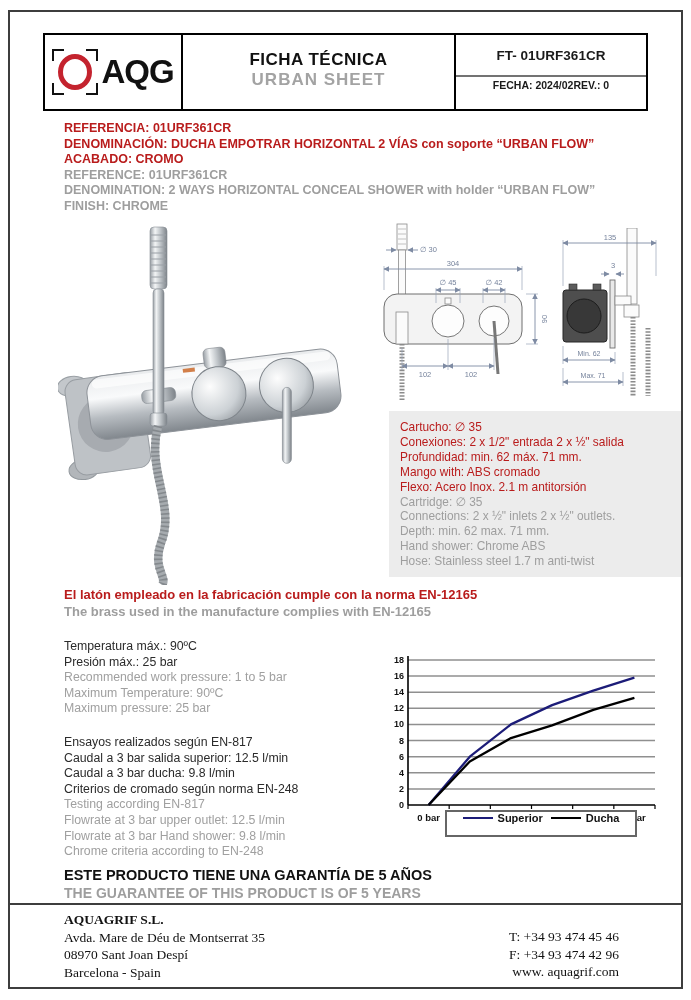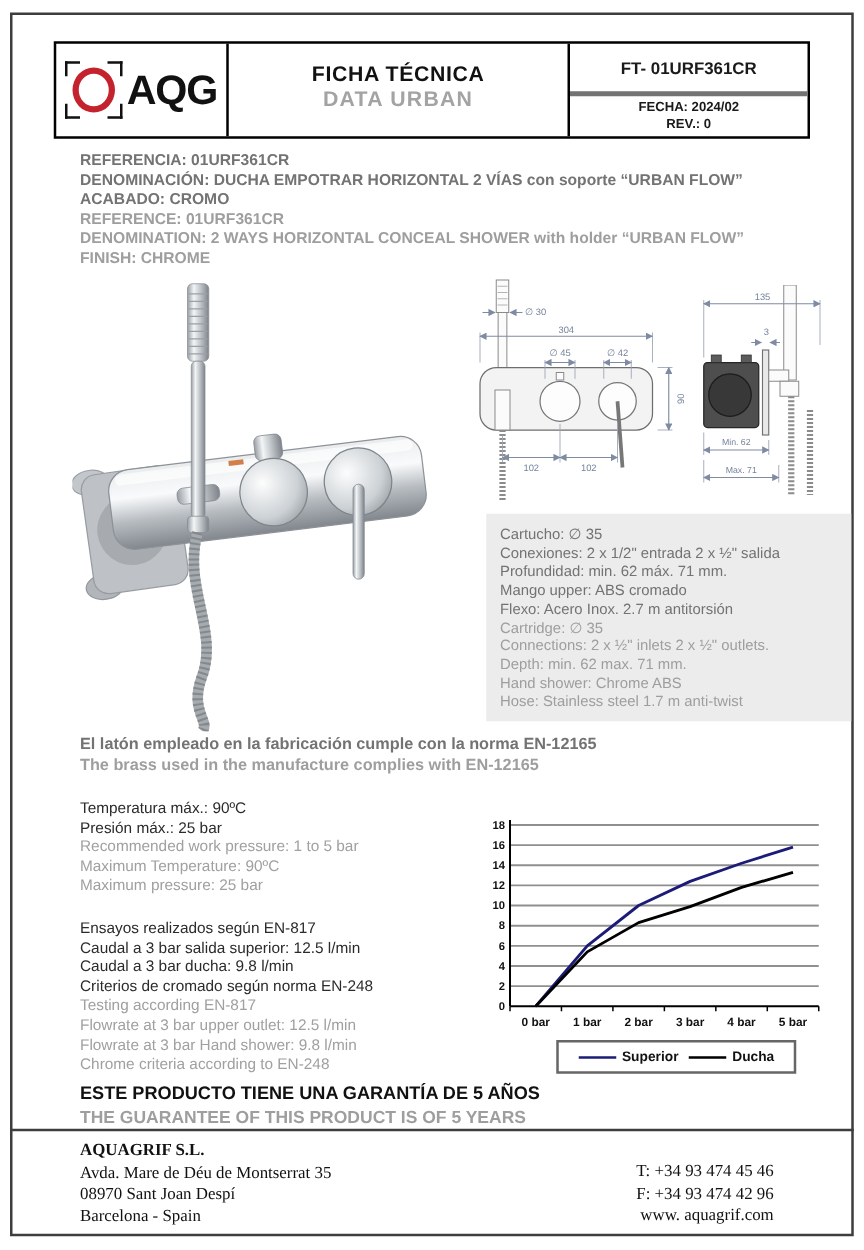--- a/index.html
+++ b/index.html
@@ -16,26 +16,26 @@
   .br.tl { left:0; top:0; border-left:2.5px solid #111; border-top:2.5px solid #111; }
   .br.tr { right:0; top:0; border-right:2.5px solid #111; border-top:2.5px solid #111; }
   .br.bl { left:0; bottom:0; border-left:2.5px solid #111; border-bottom:2.5px solid #111; }
   .br.brc { right:0; bottom:0; border-right:2.5px solid #111; border-bottom:2.5px solid #111; }
   .logo-ring { position:absolute; left:6px; top:5px; width:34px; height:36px; border:5px solid #c4232e; border-radius:50%; }
   .logo-text { font-size:33px; font-weight:bold; letter-spacing:-1px; color:#111; }
   .hdr-title-cell { flex:1; border-right:2px solid #000; text-align:center; padding-top:15px; }
   .hdr-title-es { font-size:17px; font-weight:bold; color:#111; letter-spacing:.5px; }
   .hdr-title-en { font-size:17px; font-weight:bold; color:#a3a3a3; letter-spacing:1px; }
   .hdr-right-cell { width:190px; display:flex; flex-direction:column; }
-  .hdr-doc-code { height:42px; border-bottom:4px solid #737373; display:flex; align-items:center; justify-content:center; font-size:13.5px; font-weight:bold; }
-  .hdr-meta { flex:1; padding:2px 0; font-size:10.5px; font-weight:bold; line-height:13px; display:flex; flex-direction:column; justify-content:center;text-align:center; }
+  .hdr-doc-code { height:42px; border-bottom:2px solid #737373; display:flex; align-items:center; justify-content:center; font-size:13.5px; font-weight:bold; }
+  .hdr-meta { flex:1; padding:2px 0; font-size:10.5px; font-weight:bold; line-height:13px; display:flex; flex-direction:row; justify-content:center;text-align:center; }
 
   
   .ref-block { position:absolute; left:64px; top:121px; width:590px; font-size:12.5px; font-weight:bold; line-height:15.6px; white-space:nowrap; }
-  .t-black { color:#737373; }
+  .t-black { color:#b91c1c; }
   .t-gray  { color:#9e9e9e; }
 
   
   .photo-svg { position:absolute; left:58px; top:213px; }
   .front-svg { position:absolute; left:376px; top:222px; }
   .side-svg  { position:absolute; left:553px; top:228px; }
   .dim  { stroke:#7e8ba3; stroke-width:.9; fill:none; }
   .ext  { stroke:#9aa5b8; stroke-width:.7; fill:none; }
   .dimt { fill:#76839c; font-size:7.5px; font-family:"Liberation Sans",sans-serif; }
   .obj  { stroke:#6e6e6e; stroke-width:1; fill:#f3f3f3; }
@@ -48,21 +48,21 @@
   
   .brass { position:absolute; left:64px; top:587px; font-size:13px; font-weight:bold; line-height:16.5px; white-space:nowrap; }
   .pressure { position:absolute; left:64px; top:639px; font-size:12.3px; line-height:15.6px; white-space:nowrap; color:#2b2b2b; }
   .tests { position:absolute; left:64px; top:735px; font-size:12.3px; line-height:15.6px; white-space:nowrap; color:#2b2b2b; }
   .g-line { color:#a0a0a0; }
 
   
   .chart-wrap { position:absolute; left:383px; top:645px; }
   .ytick { font-size:9px; font-weight:bold; fill:#111; text-anchor:end; font-family:"Liberation Sans",sans-serif; }
   .xtick { font-size:9.5px; font-weight:bold; fill:#111; text-anchor:middle; font-family:"Liberation Sans",sans-serif; }
-  .chart-legend { position:absolute; left:445px; top:832px; width:192px; height:27px; border:2px solid #666; display:flex; align-items:center; justify-content:center; gap:8px; background:#fff; }
+  .chart-legend { position:absolute; left:445px; top:810px; width:192px; height:27px; border:2px solid #666; display:flex; align-items:flex-start; justify-content:center; gap:8px; background:#fff; }
   .legend-item { display:flex; align-items:center; gap:5px; font-size:11px; font-weight:bold; color:#111; }
   .legend-line { display:inline-block; width:30px; height:0; border-top:2.6px solid #000; }
 
   
   .warranty { position:absolute; left:64px; top:866px; line-height:18px; white-space:nowrap; }
   .warranty .w-es { font-size:14.5px; font-weight:bold; color:#111; }
   .warranty .w-en { font-size:14px; font-weight:bold; color:#9e9e9e; }
 
   
   .footer-sep { position:absolute; left:8px; top:903px; width:675px; border-top:2px solid #3d3d3d; }
@@ -82,21 +82,21 @@
         <span class="br tl"></span>
           <span class="br tr"></span>
           <span class="br bl"></span>
           <span class="br brc"></span>
         <span class="logo-ring"></span>
       </span>
       <span class="logo-text">AQG</span>
     </div>
     <div class="hdr-title-cell">
       <div class="hdr-title-es">FICHA TÉCNICA</div>
-      <div class="hdr-title-en">DATA URBAN</div>
+      <div class="hdr-title-en">URBAN SHEET</div>
     </div>
     <div class="hdr-right-cell">
       <div class="hdr-doc-code">FT- 01URF361CR</div>
       <div class="hdr-meta">
         <span>FECHA: 2024/02</span>
         <span>REV.: 0</span>
       </div>
     </div>
   </div>
 
@@ -270,22 +270,22 @@
     <line x1="10" y1="140" x2="10" y2="158" class="ext"></line>
     <line x1="70" y1="144" x2="70" y2="158" class="ext"></line>
     <line x1="10" y1="154" x2="70" y2="154" class="dim" marker-start="url(#sa)" marker-end="url(#sa)"></line>
     <text x="40" y="150" text-anchor="middle" class="dimt" style="font-size:7px">Max. 71</text>
   </svg>
 
   <div class="specs">
     <div class="t-black"><span class="lbl">Cartucho:</span><span> ∅ 35</span></div>
     <div class="t-black"><span class="lbl">Conexiones:</span><span> 2 x 1/2" entrada 2 x ½" salida</span></div>
     <div class="t-black"><span class="lbl">Profundidad:</span><span> min. 62 máx. 71 mm.</span></div>
-    <div class="t-black"><span class="lbl">Mango upper:</span><span> ABS cromado</span></div>
-    <div class="t-black"><span class="lbl">Flexo:</span><span> Acero Inox. 2.7 m antitorsión</span></div>
+    <div class="t-black"><span class="lbl">Mango with:</span><span> ABS cromado</span></div>
+    <div class="t-black"><span class="lbl">Flexo:</span><span> Acero Inox. 2.1 m antitorsión</span></div>
     <div class="t-gray"><span class="lbl">Cartridge:</span><span> ∅ 35</span></div>
     <div class="t-gray"><span class="lbl">Connections:</span><span> 2 x ½" inlets 2 x ½" outlets.</span></div>
     <div class="t-gray"><span class="lbl">Depth:</span><span> min. 62 max. 71 mm.</span></div>
     <div class="t-gray"><span class="lbl">Hand shower:</span><span> Chrome ABS</span></div>
     <div class="t-gray"><span class="lbl">Hose:</span><span> Stainless steel 1.7 m anti-twist</span></div>
   </div>
 
   <div class="brass">
     <div class="t-black">El latón empleado en la fabricación cumple con la norma EN-12165</div>
     <div class="t-gray">The brass used in the manufacture complies with EN-12165</div>

